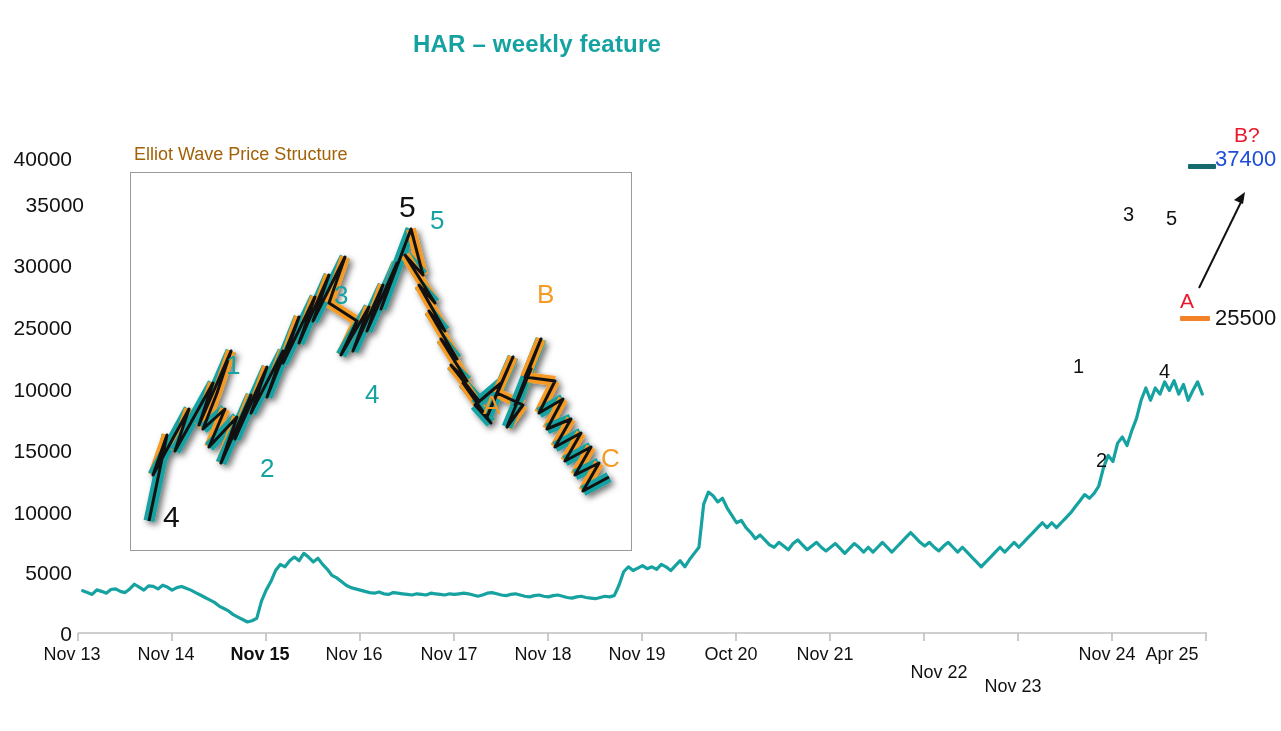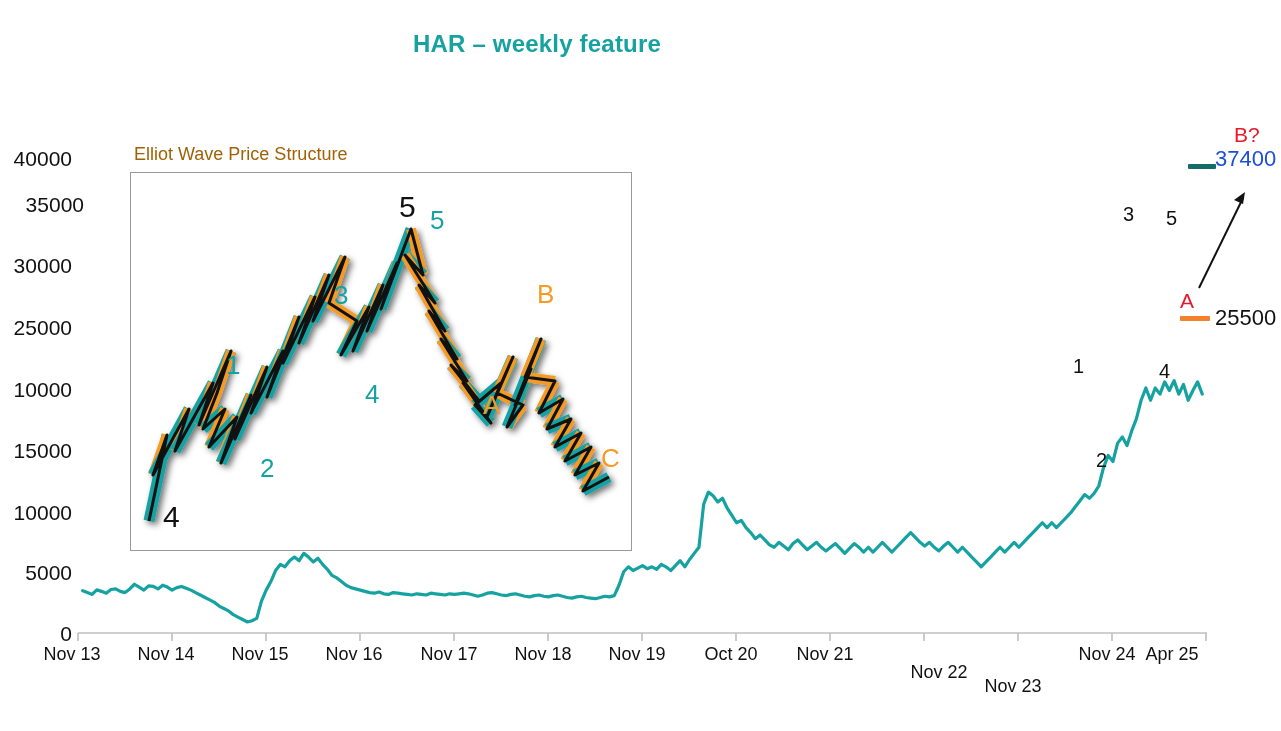--- a/index.html
+++ b/index.html
@@ -56,21 +56,21 @@
 <div class="ytick-label" style="left:0px;top:255px;">30000</div>
 <div class="ytick-label" style="left:0px;top:317px;">25000</div>
 <div class="ytick-label" style="left:0px;top:379px;">10000</div>
 <div class="ytick-label" style="left:0px;top:440px;">15000</div>
 <div class="ytick-label" style="left:0px;top:502px;">10000</div>
 <div class="ytick-label" style="left:0px;top:562px;">5000</div>
 <div class="ytick-label" style="left:0px;top:623px;">0</div>
 
 <div class="xtick-label" style="left:12px;top:645px;">Nov 13</div>
 <div class="xtick-label" style="left:106px;top:645px;">Nov 14</div>
-<div class="xtick-label" style="left:200px;top:645px;">Nov 15</div>
+<div class="xtick-label" style="left:200px;top:645px;font-weight:bold;">Nov 15</div>
 <div class="xtick-label" style="left:294px;top:645px;">Nov 16</div>
 <div class="xtick-label" style="left:389px;top:645px;">Nov 17</div>
 <div class="xtick-label" style="left:483px;top:645px;">Nov 18</div>
 <div class="xtick-label" style="left:577px;top:645px;">Nov 19</div>
 <div class="xtick-label" style="left:671px;top:645px;">Oct 20</div>
 <div class="xtick-label" style="left:765px;top:645px;">Nov 21</div>
 <div class="xtick-label" style="left:879px;top:645px;margin-top:18px;">Nov 22</div>
 <div class="xtick-label" style="left:953px;top:645px;margin-top:32px;">Nov 23</div>
 <div class="xtick-label" style="left:1047px;top:645px;">Nov 24</div>
 <div class="xtick-label" style="left:1112px;top:645px;">Apr 25</div>

